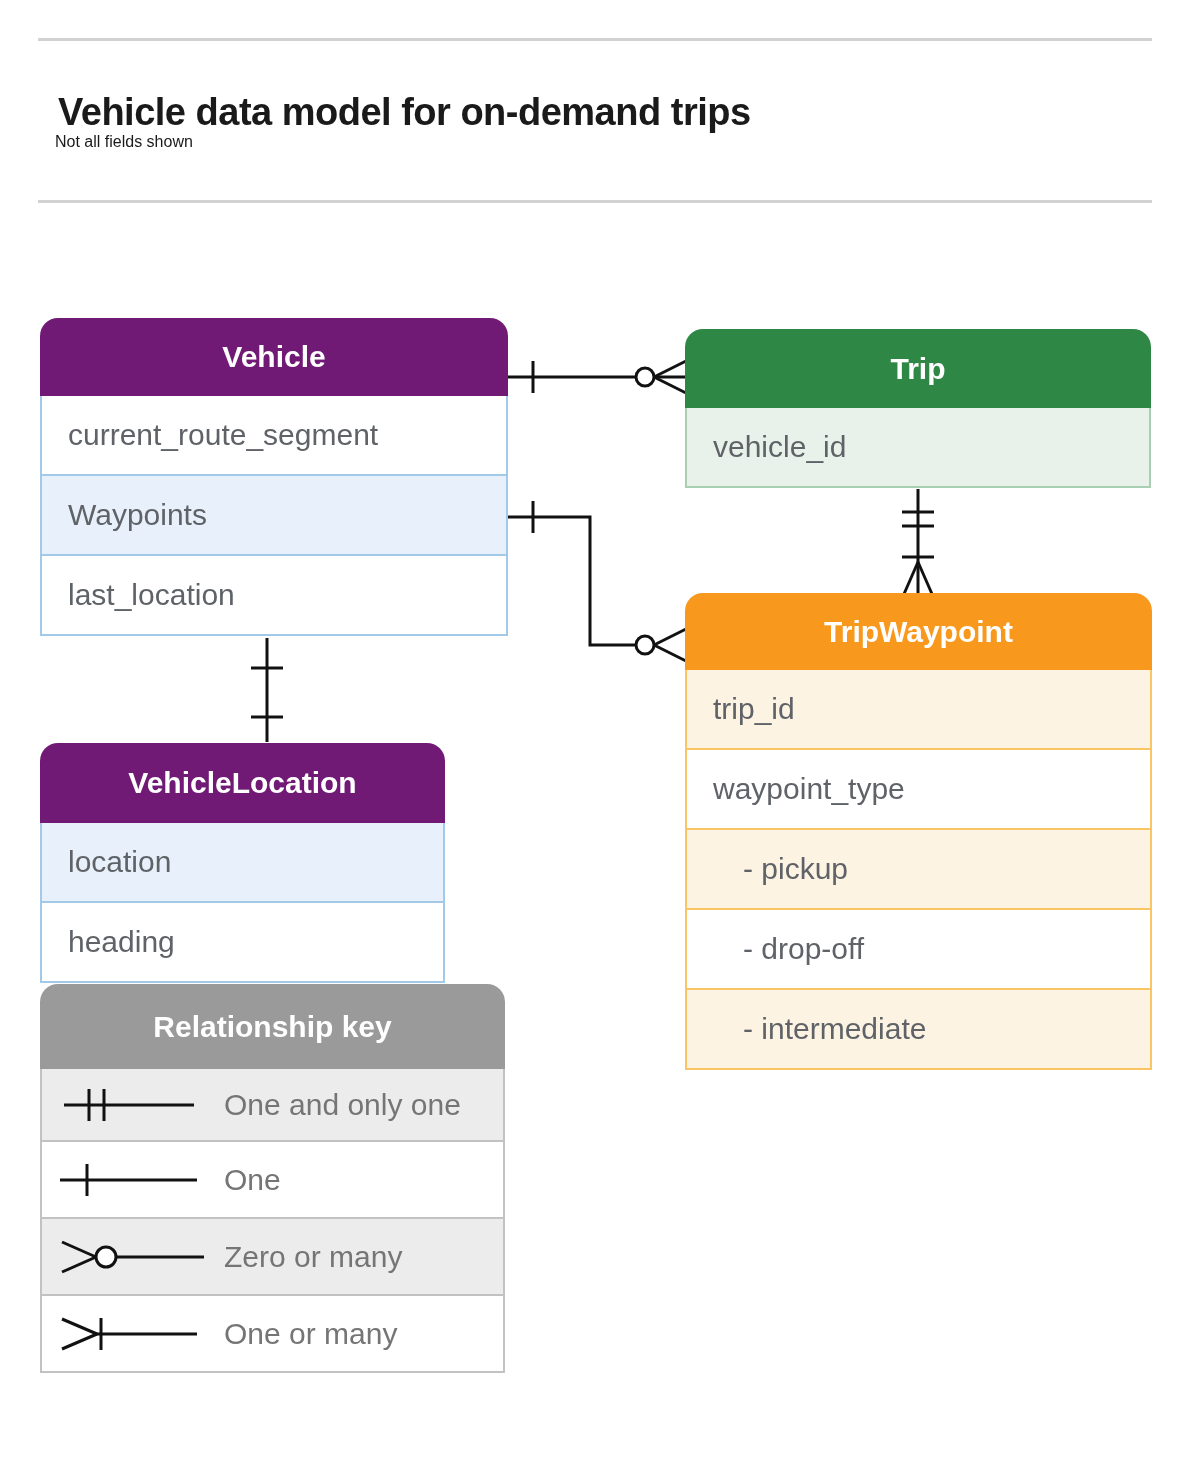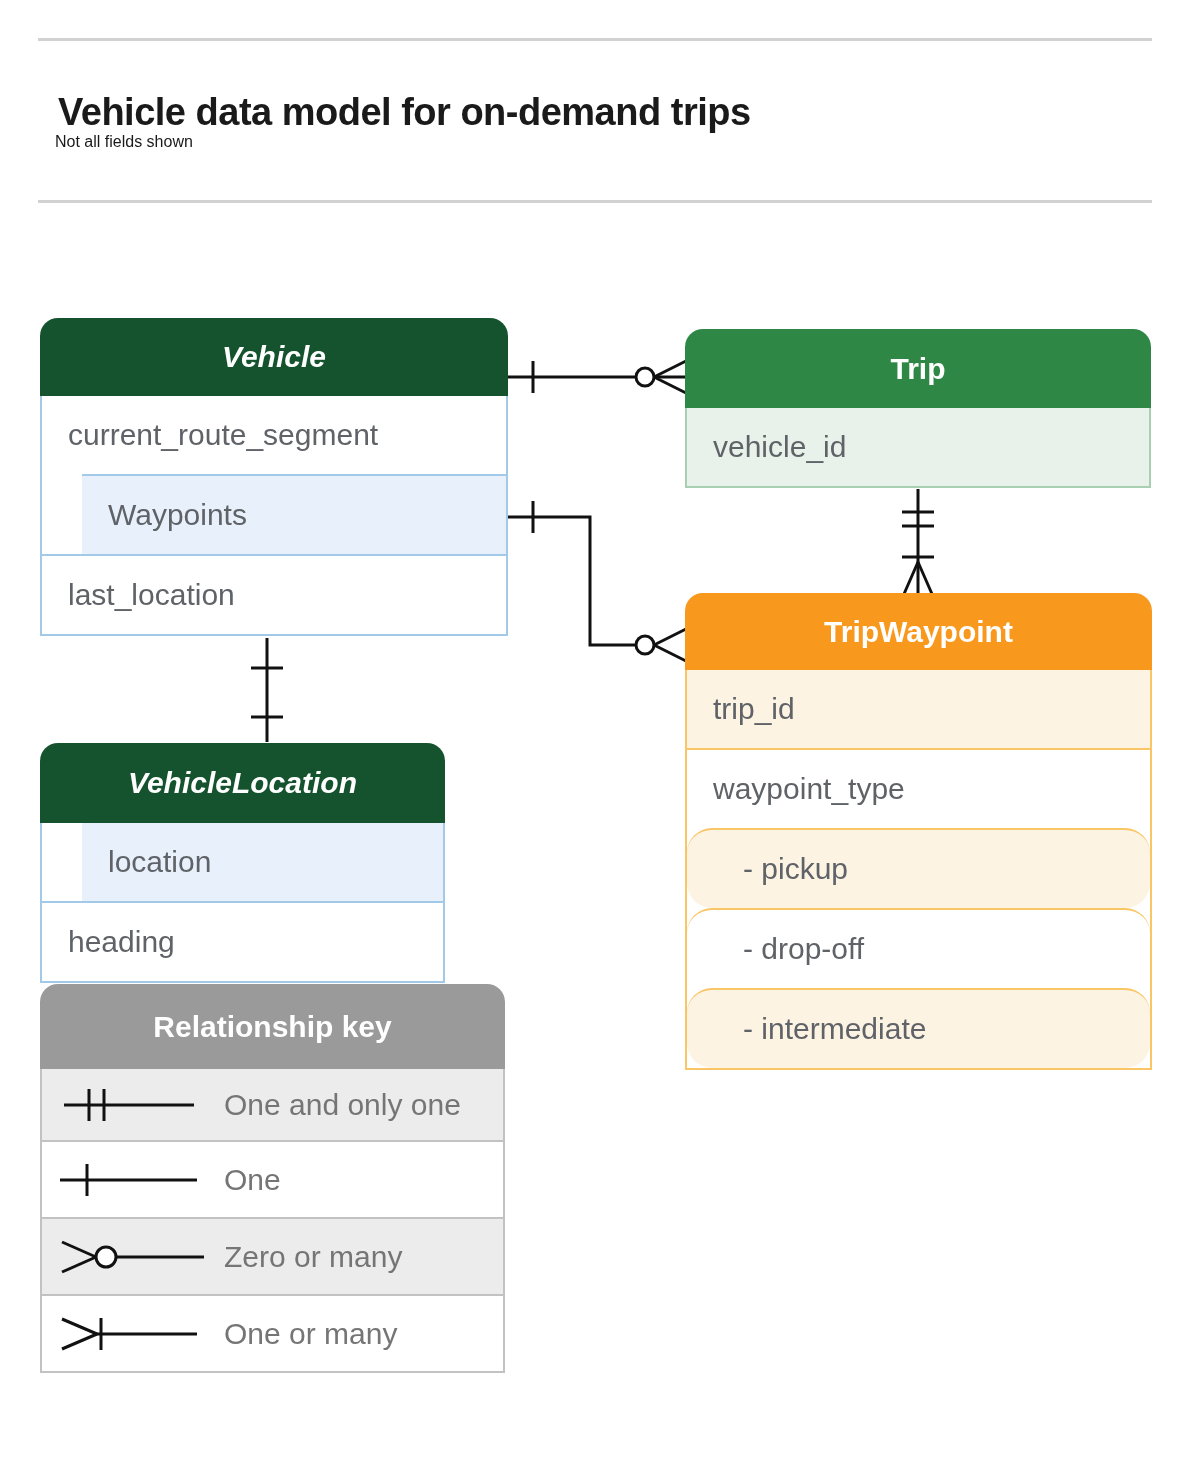--- a/index.html
+++ b/index.html
@@ -49,27 +49,27 @@
   .erow {
     display: flex;
     align-items: center;
     height: 80px;
     padding-left: 26px;
     font-size: 30px;
     color: #5f6368;
     border-top: 2px solid transparent;
   }
   .erow:first-child { border-top: none; height: 78px; }
-  .erow.sub { padding-left: 56px; border-radius: 25px; }
-
-  
-  .blue .entity-header { background: #14532d; font-style: italic; }
+  .erow.sub { padding-left: 56px; }
+
+  
+  .blue .entity-header { background: #701a75; }
   .blue .entity-body { border-color: #a3c9e9; }
   .blue .erow { border-top-color: #a3c9e9; }
-  .blue .erow.tint { background: #e8f1fb; margin-left: 40px; }
+  .blue .erow.tint { background: #e8f1fb; }
   
   .green .entity-header { background: #2e8745; }
   .green .entity-body { border-color: #a9cfb3; }
   .green .erow { border-top-color: #a9cfb3; }
   .green .erow.tint { background: #e9f2ea; }
   
   .orange .entity-header { background: #f8981d; }
   .orange .entity-body { border-color: #fac564; }
   .orange .erow { border-top-color: #fac564; }
   .orange .erow.tint { background: #fdf3e3; }

